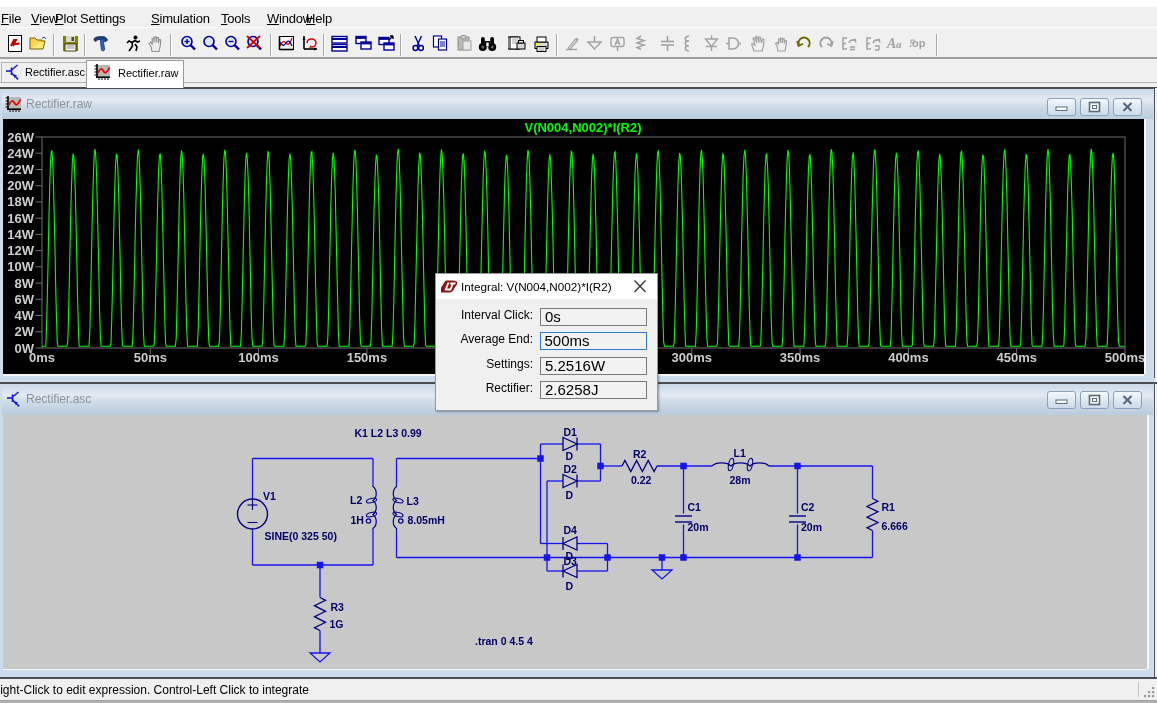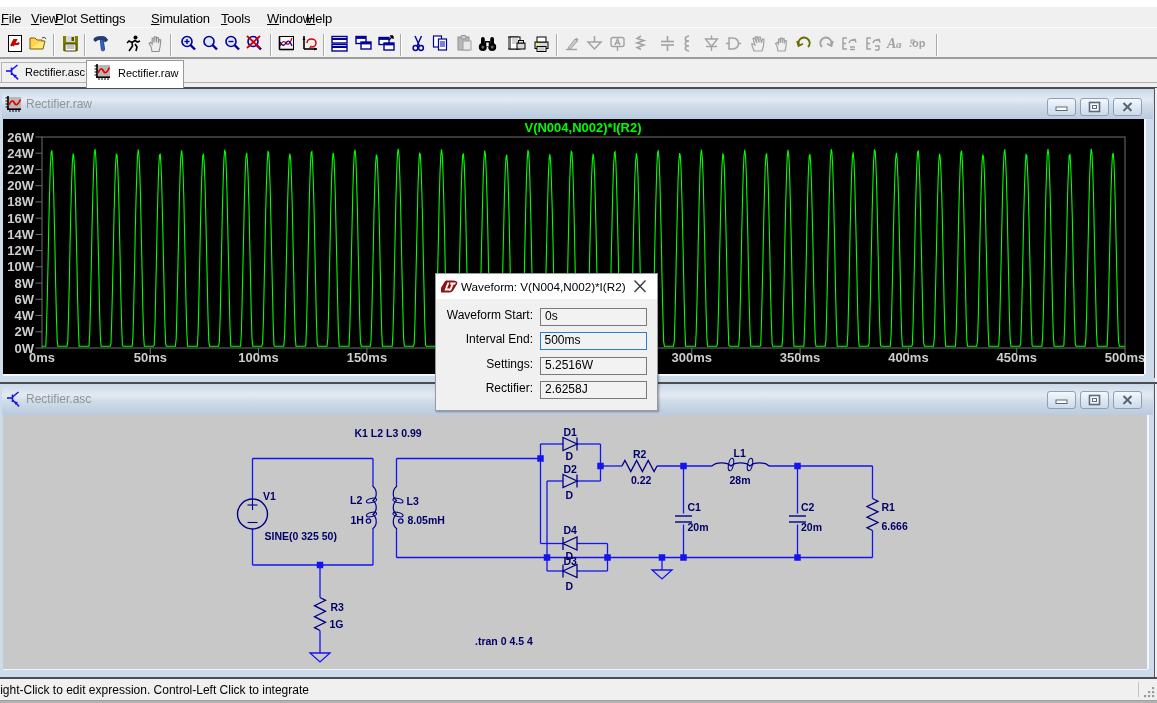--- a/index.html
+++ b/index.html
@@ -45,21 +45,21 @@
 #statusbar{left:0;top:678.5px;width:1157px;height:21px;background:#f0f0f0;font-size:12px;color:#000;}
 #statusbar .txt{position:absolute;left:-8.5px;top:4px;white-space:nowrap;}
 #statussep{left:1138px;top:682px;width:1px;height:15px;background:#c4c4c4;}
 #bottomstrip{left:0;top:699.5px;width:1157px;height:3.5px;background:#b2b2b2;border-top:1px solid #a0a0a0;}
 
 #dlg{left:435px;top:272.5px;width:221px;height:136px;background:#f0f0f0;border:1px solid #969ba1;box-shadow:1px 1px 2px rgba(0,0,0,.35);z-index:10;}
 #dlgtitle{position:absolute;left:0;top:0;width:100%;height:25px;background:#fff;}
 #dlgtext{position:absolute;left:25px;top:6px;font-size:11.7px;color:#000;}
 .dlgrow{position:absolute;font-size:12px;color:#000;}
 .dlglab{position:absolute;text-align:right;width:95px;}
-.dlgfield{position:absolute;left:104px;width:101px;height:16px;background:#f2f2f2;border:1px solid #7a7a7a;font-size:12px;padding:0 0 0 4px;line-height:15.5px;}
+.dlgfield{position:absolute;left:104px;width:101px;height:16px;background:#f2f2f2;border:1px solid #7a7a7a;font-size:15px;padding:0 0 0 4px;line-height:15.5px;}
 </style>
 </head>
 <body>
 <div id="topwhite" class="abs"></div>
 <div id="menubar" class="abs">
 <span style="left:1px"><u>F</u>ile</span>
 <span style="left:31px"><u>V</u>iew</span>
 <span style="left:55px"><u>P</u>lot Settings</span>
 <span style="left:151px"><u>S</u>imulation</span>
 <span style="left:221px"><u>T</u>ools</span>
@@ -579,32 +579,32 @@
       <rect x="9" y="9" width="2.2" height="2.2"></rect>
       <rect x="5" y="5" width="2.2" height="2.2"></rect>
       <rect x="5" y="9" width="2.2" height="2.2"></rect>
       <rect x="1" y="9" width="2.2" height="2.2"></rect>
     </g>
   </svg>
 <div id="bottomstrip" class="abs"></div>
 
 <div id="dlg" class="abs">
 <div id="dlgtitle"></div>
-<div id="dlgtext">Waveform: V(N004,N002)*I(R2)</div>
+<div id="dlgtext">Integral: V(N004,N002)*I(R2)</div>
 <svg class="abs" style="left:5px;top:6px" width="18" height="13" viewBox="0 0 18 13">
 <path transform="skewX(-6)" d="M5,0.5 L12,0.5 C16,0.5 17,2 16.5,4 L13,11 C12,12.5 10,12.5 9,12.5 L2,12.5 C-1,12.5 -0.5,10 0.5,8.5 L4,1.5 Z" fill="#8f1416"></path>
 <path d="M6.5,2.5 L8.5,2.5 L6,8.5 L10,8.5 L9,10.5 L3.5,10.5 Z" fill="#fff"></path>
 <path d="M9.5,2.5 L15,2.5 L14,4.5 L12.5,4.5 L10,10.5 L8,10.5 L10.5,4.5 L9,4.5 Z" fill="#fff"></path>
 </svg>
 <div class="dlgrow" style="top:34px">
-      <span class="dlglab" style="left:2px">Waveform Start:</span>
+      <span class="dlglab" style="left:2px">Interval Click:</span>
       <span class="dlgfield">0s</span>
     </div>
 <div class="dlgrow" style="top:58.5px">
-      <span class="dlglab" style="left:2px">Interval End:</span>
+      <span class="dlglab" style="left:2px">Average End:</span>
       <span class="dlgfield" style="border:1.5px solid #2e7bd6;left:103.5px">500ms</span>
     </div>
 <div class="dlgrow" style="top:83px">
       <span class="dlglab" style="left:2px">Settings:</span>
       <span class="dlgfield">5.2516W</span>
     </div>
 <div class="dlgrow" style="top:107.5px">
       <span class="dlglab" style="left:2px">Rectifier:</span>
       <span class="dlgfield">2.6258J</span>
     </div>

